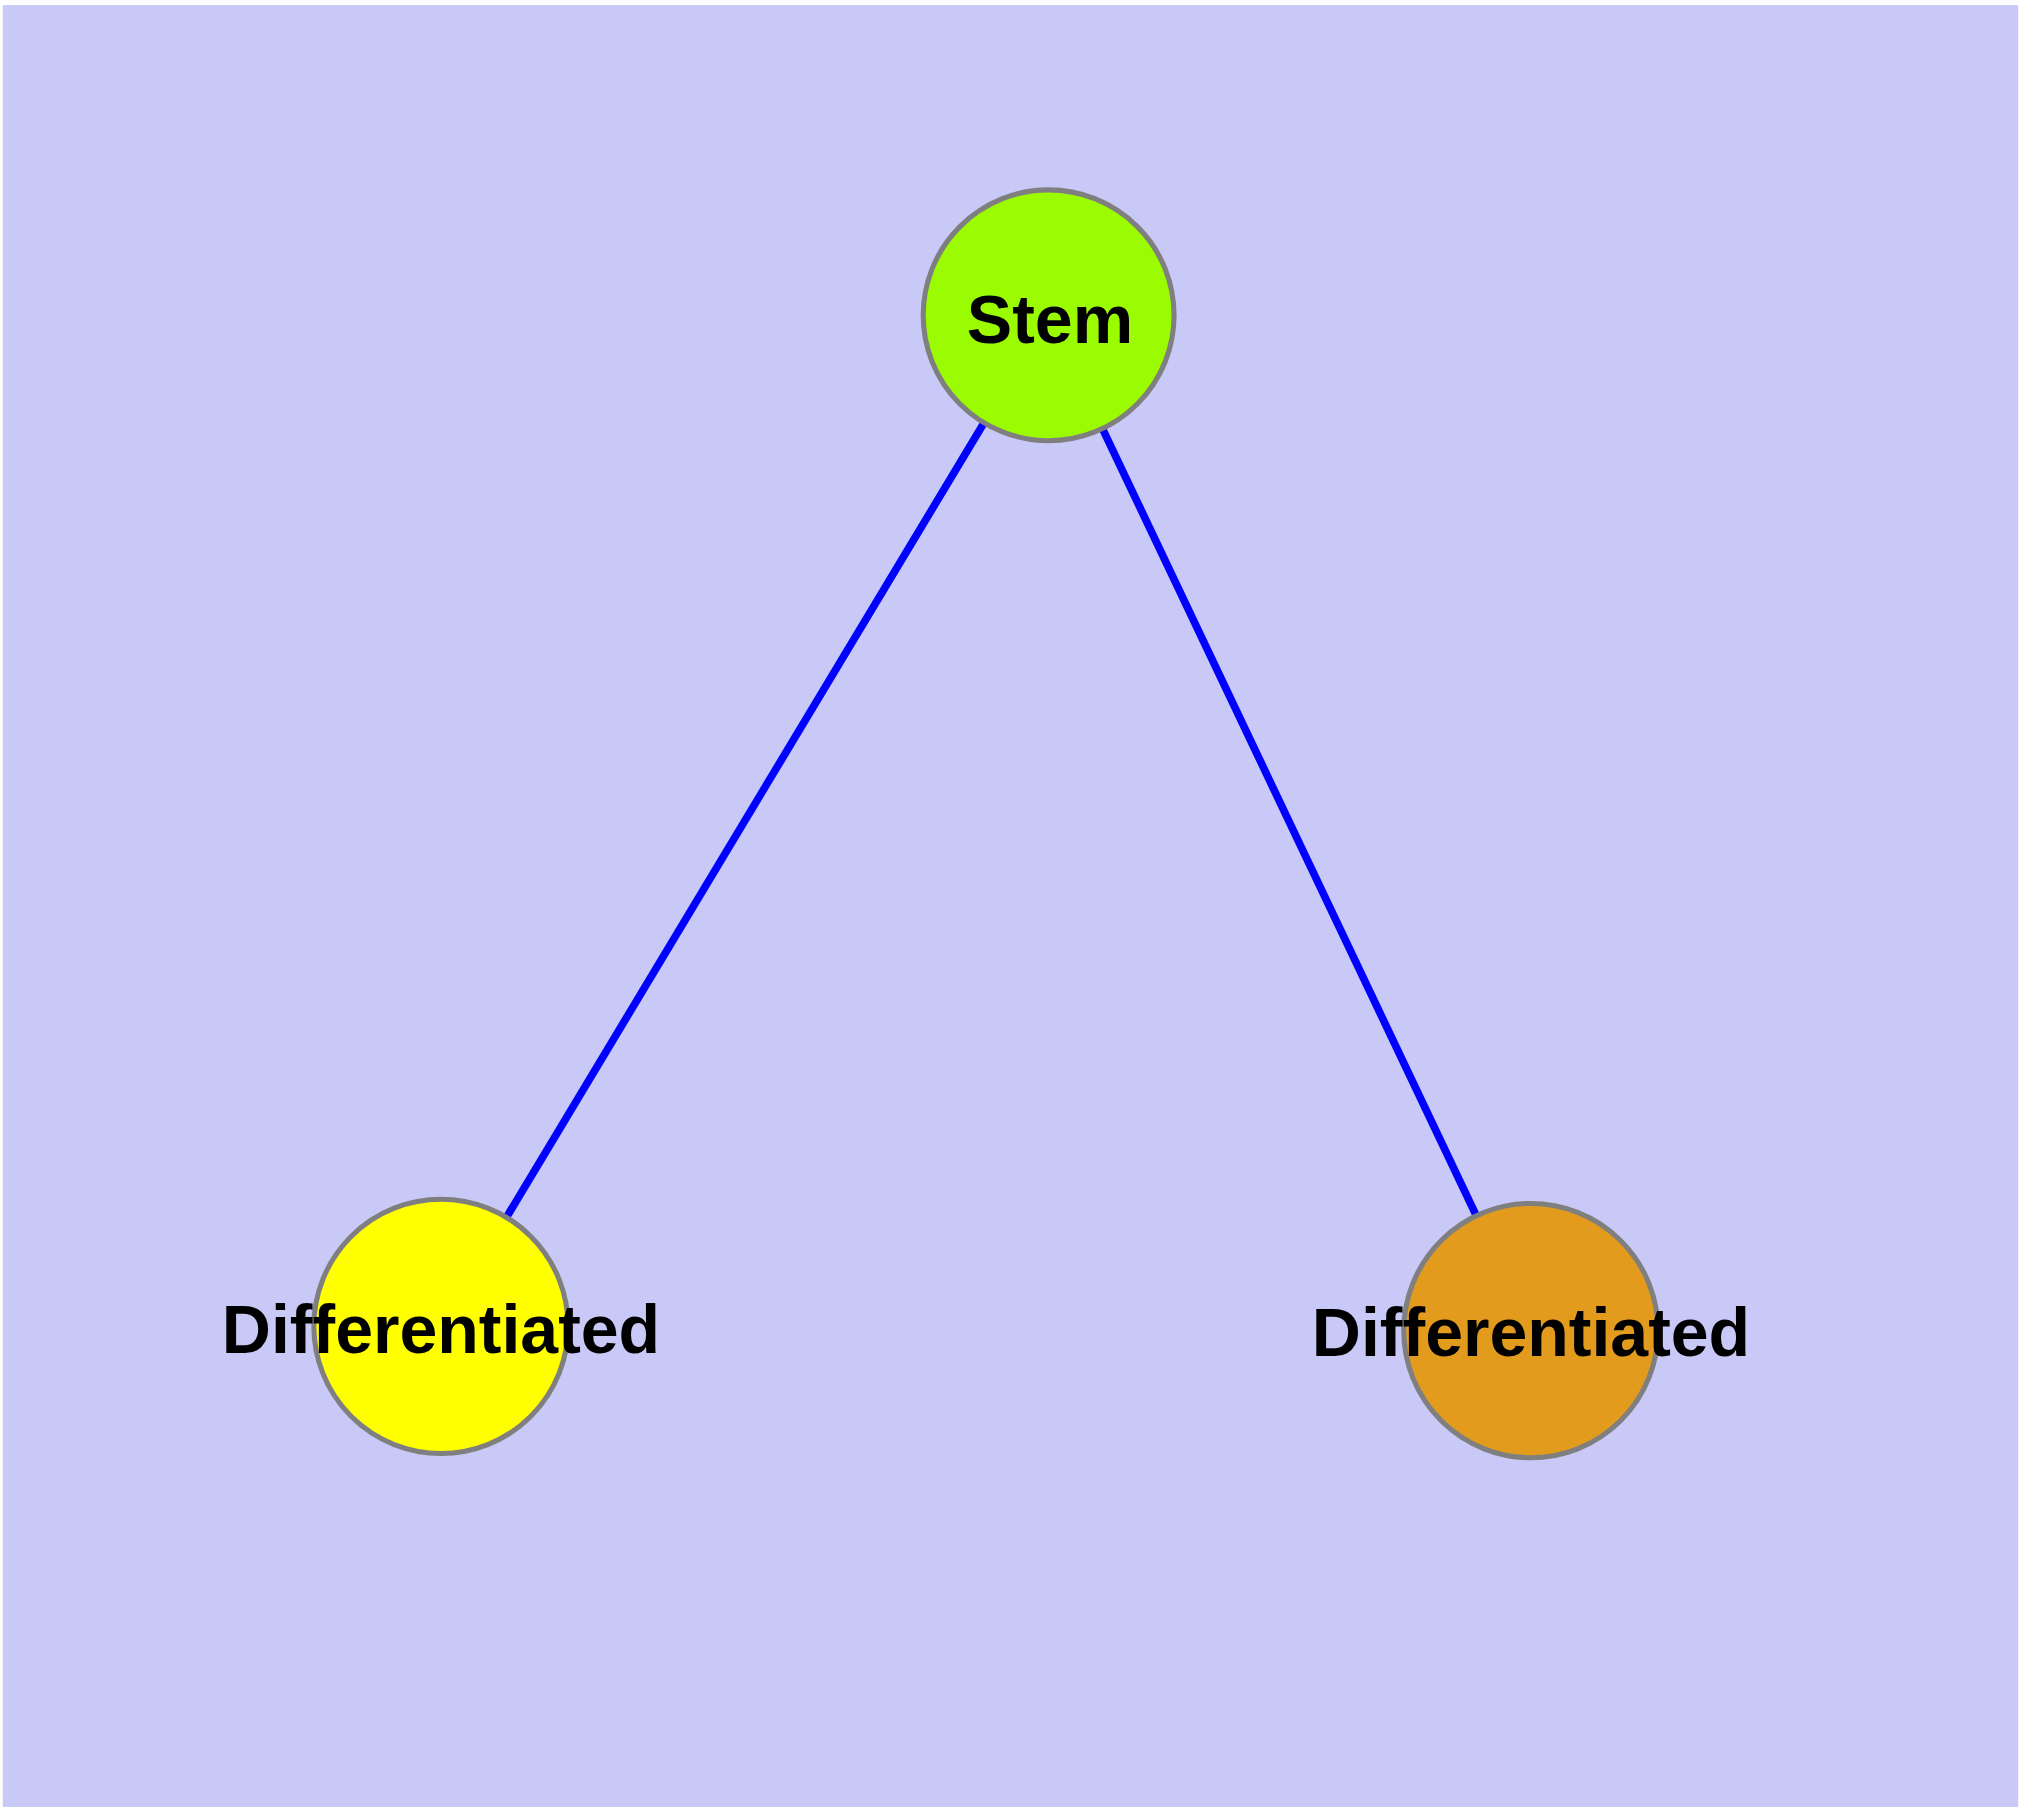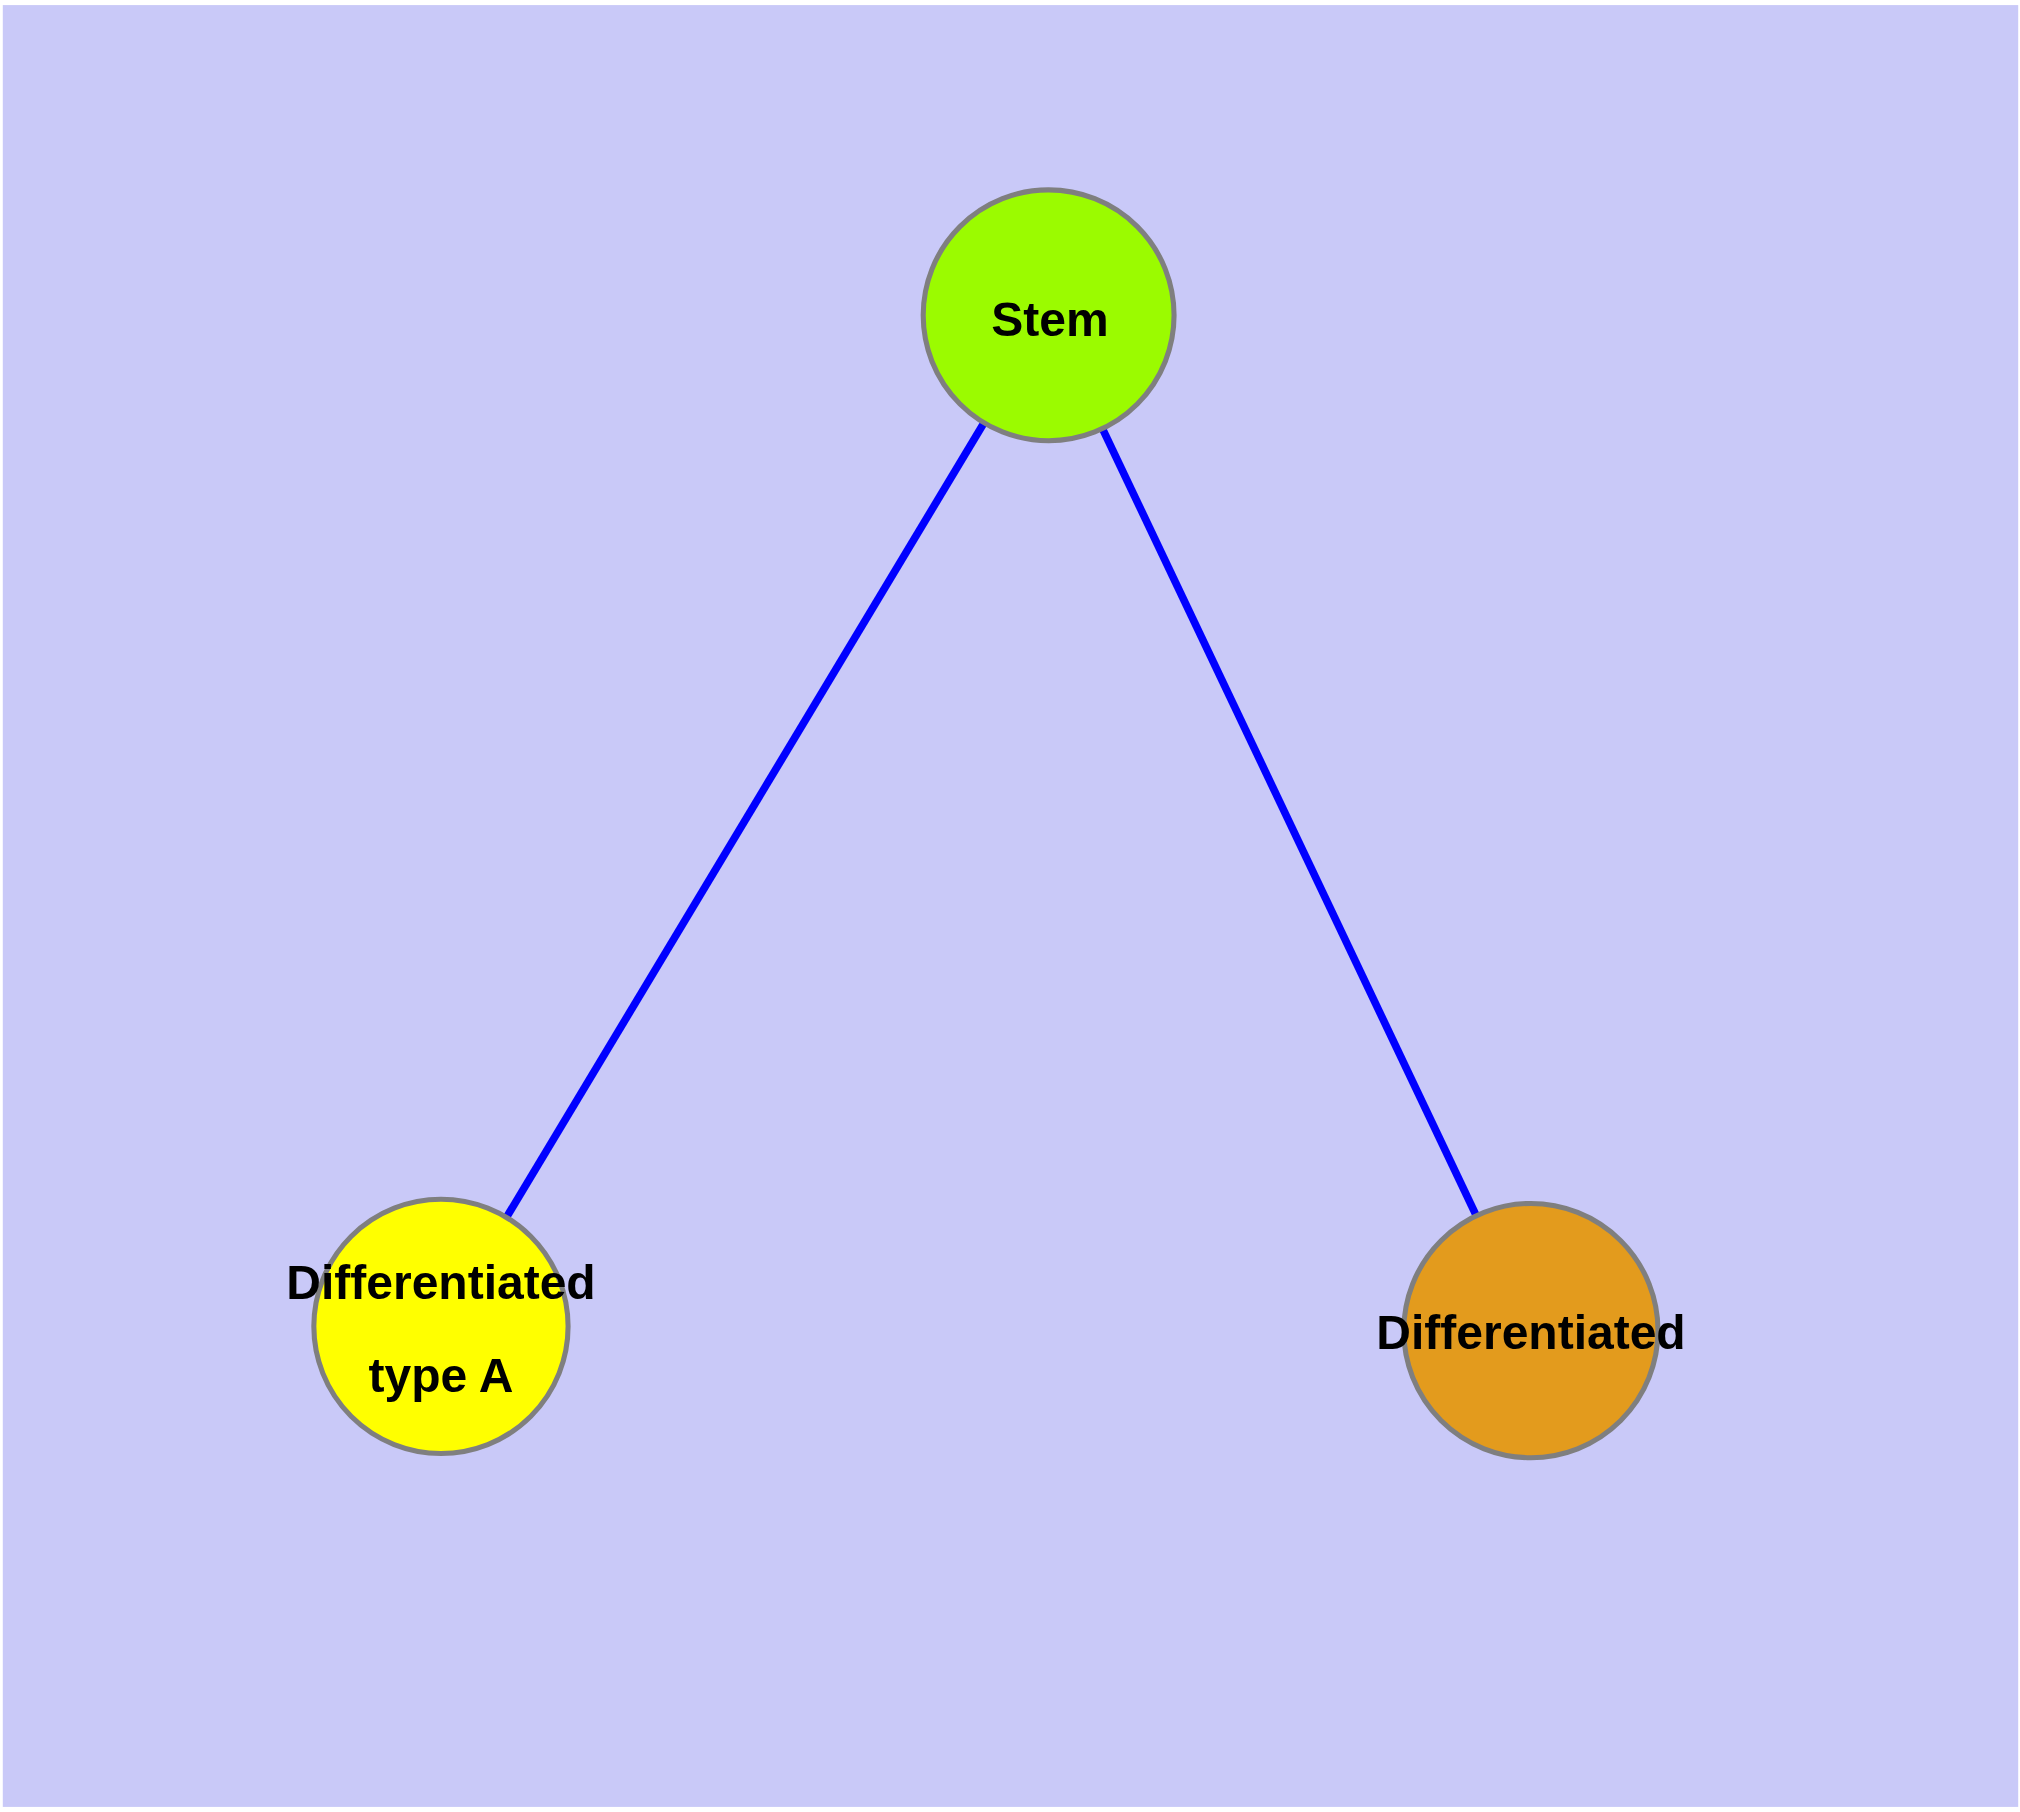--- a/index.html
+++ b/index.html
@@ -27,21 +27,21 @@
   .node {
     stroke: #7f7f7f;
     stroke-width: 6px;
   }
   .node-label {
     position: absolute;
     transform: translate(-50%, -50%);
     text-align: center;
     color: #000000;
     font-weight: bold;
-    font-size: 48px;
+    font-size: 68px;
     line-height: 93px;
     white-space: nowrap;
   }
   .node-label span {
     display: block;
   }
   .label-stem  { left: 1050px; top: 319px; }
   .label-type-a { left: 441px;  top: 1329px; }
   .label-type-b { left: 1531px; top: 1332px; }
 </style>
@@ -64,21 +64,20 @@
 
     <circle cx="1806" cy="1570" r="150" class="node" fill="#e39b1d"></circle>
   </svg>
 
   <div class="node-label label-stem">
     <span>Stem</span>
   </div>
 
   <div class="node-label label-type-a">
     <span>Differentiated</span>
-    <span>type A</span>
   </div>
 
   <div class="node-label label-type-b">
     <span>Differentiated</span>
   </div>
 
 </div>
 
 
 </body></html>

